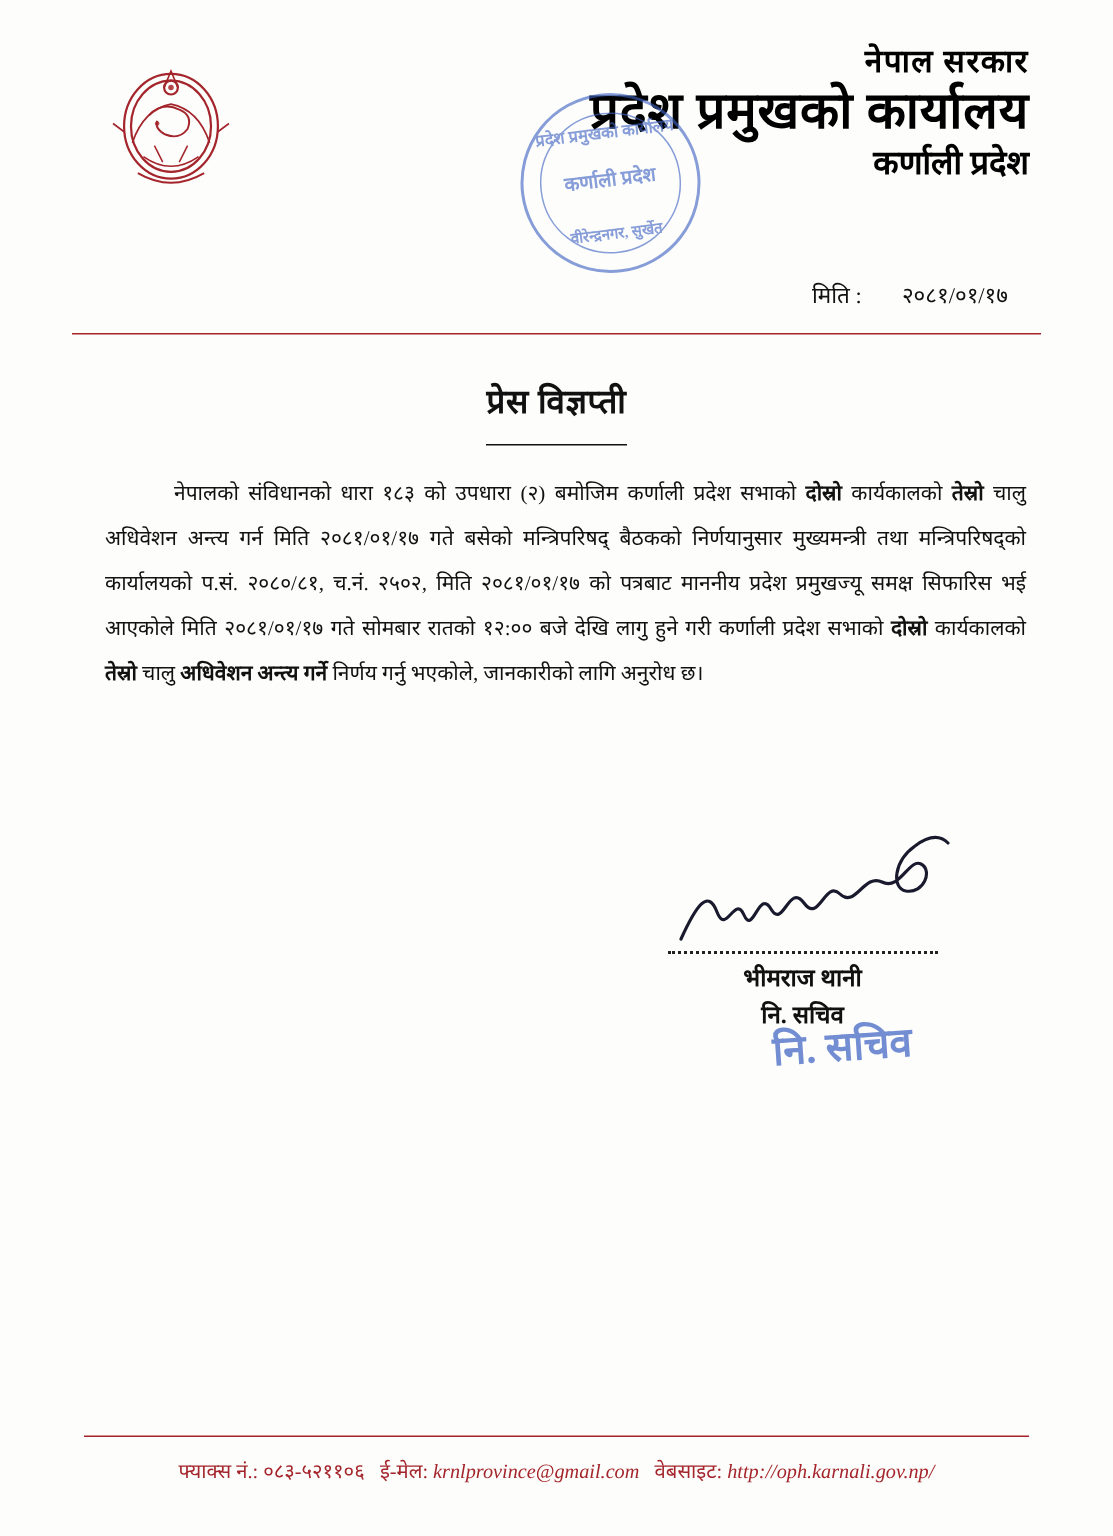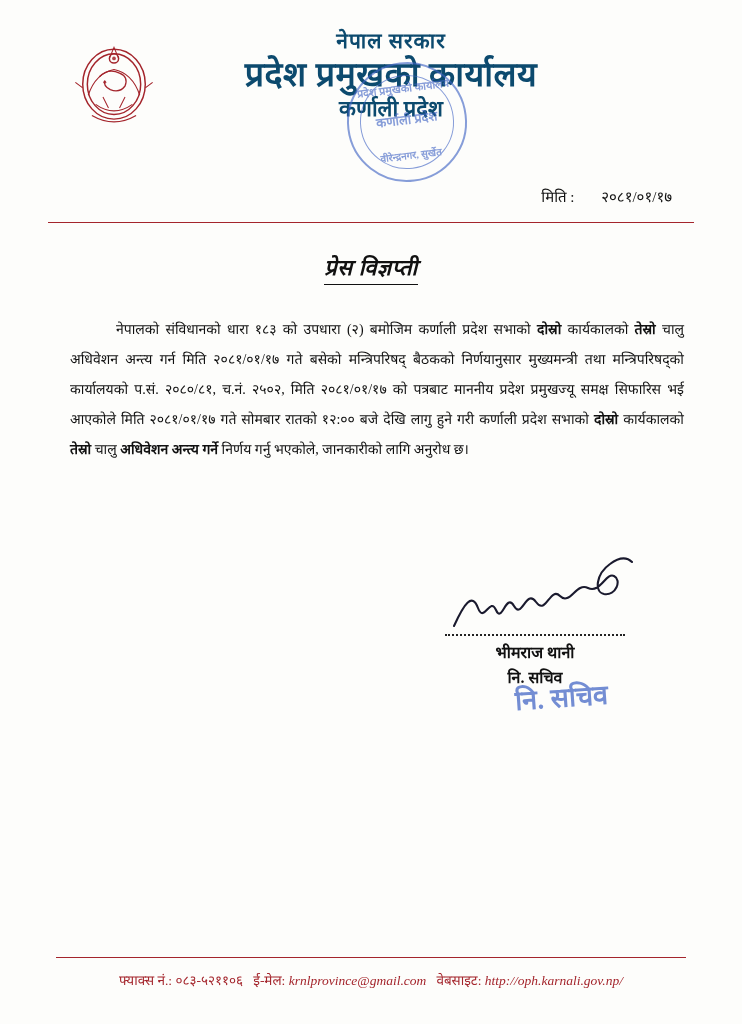--- a/index.html
+++ b/index.html
@@ -32,22 +32,22 @@
   .emblem {
     position: absolute;
     left: 68px;
     top: 40px;
     width: 92px;
     height: 92px;
     color: #a4252c;
   }
   .emblem svg { display:block; width: 92px; height: 92px; }
   .head-text {
-    text-align: center;
-    color: #0c4a6e;
+    text-align: right;
+    color: #000000;
     padding-left: 40px;
   }
   .gov-line {
     font-size: 21px;
     font-weight: bold;
     letter-spacing: 1px;
     line-height: 1.1;
   }
   .office-line {
     font-size: 34px;
@@ -128,21 +128,21 @@
     border-top: 1.6px solid #a4252c;
   }
   
   .doc-title {
     text-align: center;
     font-size: 22px;
     font-weight: bold;
     margin-top: 28px;
     letter-spacing: .5px;
   }
-  .doc-title u { text-decoration: none; border-bottom: 1.5px solid #111; padding-bottom: 4px; font-style: italic;}
+  .doc-title u { text-decoration: none; border-bottom: 1.5px solid #111; padding-bottom: 16px;}
   
   .body-text {
     margin: 34px 58px 0 70px;
     font-size: 14px;
     line-height: 2.15;
     text-align: justify;
     text-justify: inter-word;
   }
   .body-text .indent { display:inline-block; width: 46px; }
   .bold { font-weight: bold; }

